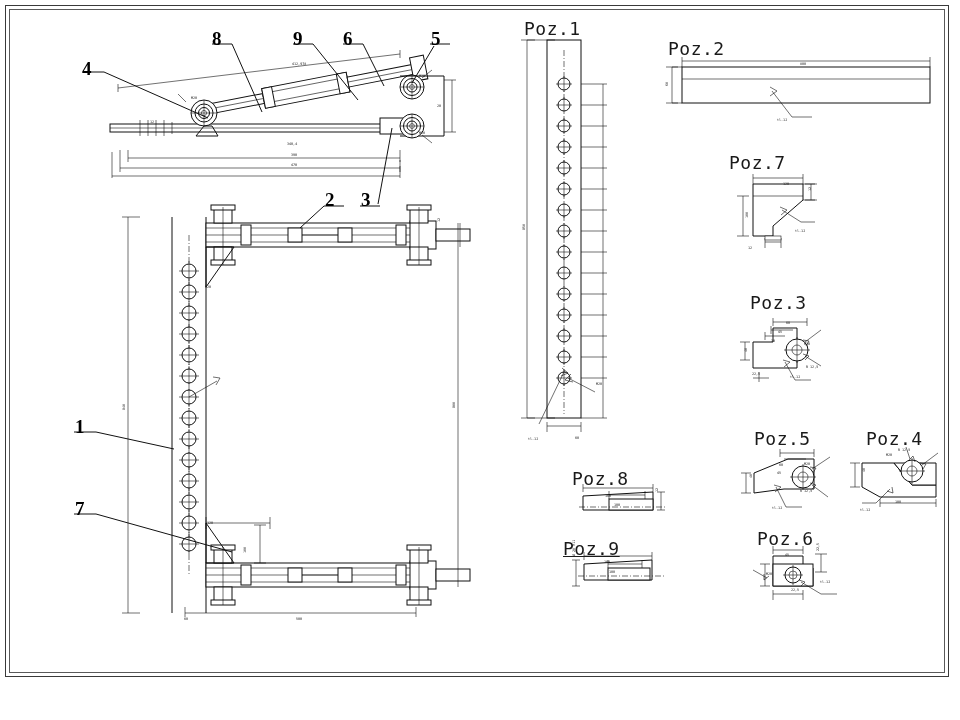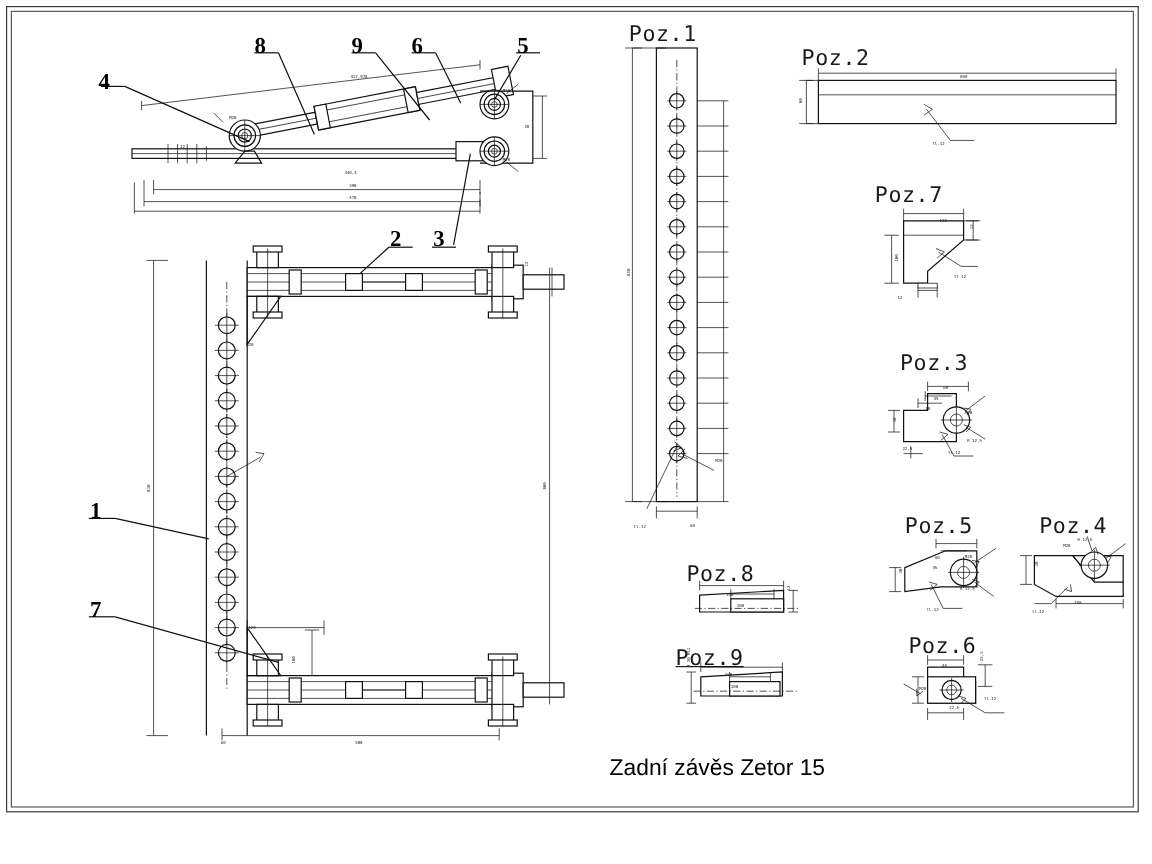--- a/index.html
+++ b/index.html
@@ -642,15 +642,14 @@
       <div class="dimtxt" style="left: 791px; top: 588px;">22,5</div>
       <div class="dimtxt" style="left: 820px; top: 580px;">tl.12</div>
       <div class="dimtxt" style="left: 605px; top: 494px;">160</div>
       <div class="dimtxt" style="left: 614px; top: 503px;">100</div>
       <div class="dimtxt v" style="left: 655px; top: 492px;">12</div>
       <div class="dimtxt" style="left: 604px; top: 560px;">160</div>
       <div class="dimtxt" style="left: 609px; top: 570px;">100</div>
       <div class="dimtxt v" style="left: 572px; top: 556px;">Ø 20 H11</div>
     </div>
 
-  <div id="title-text">Zadní závěs Zetor 15</div>
 
 </div>
 
 </body></html>

